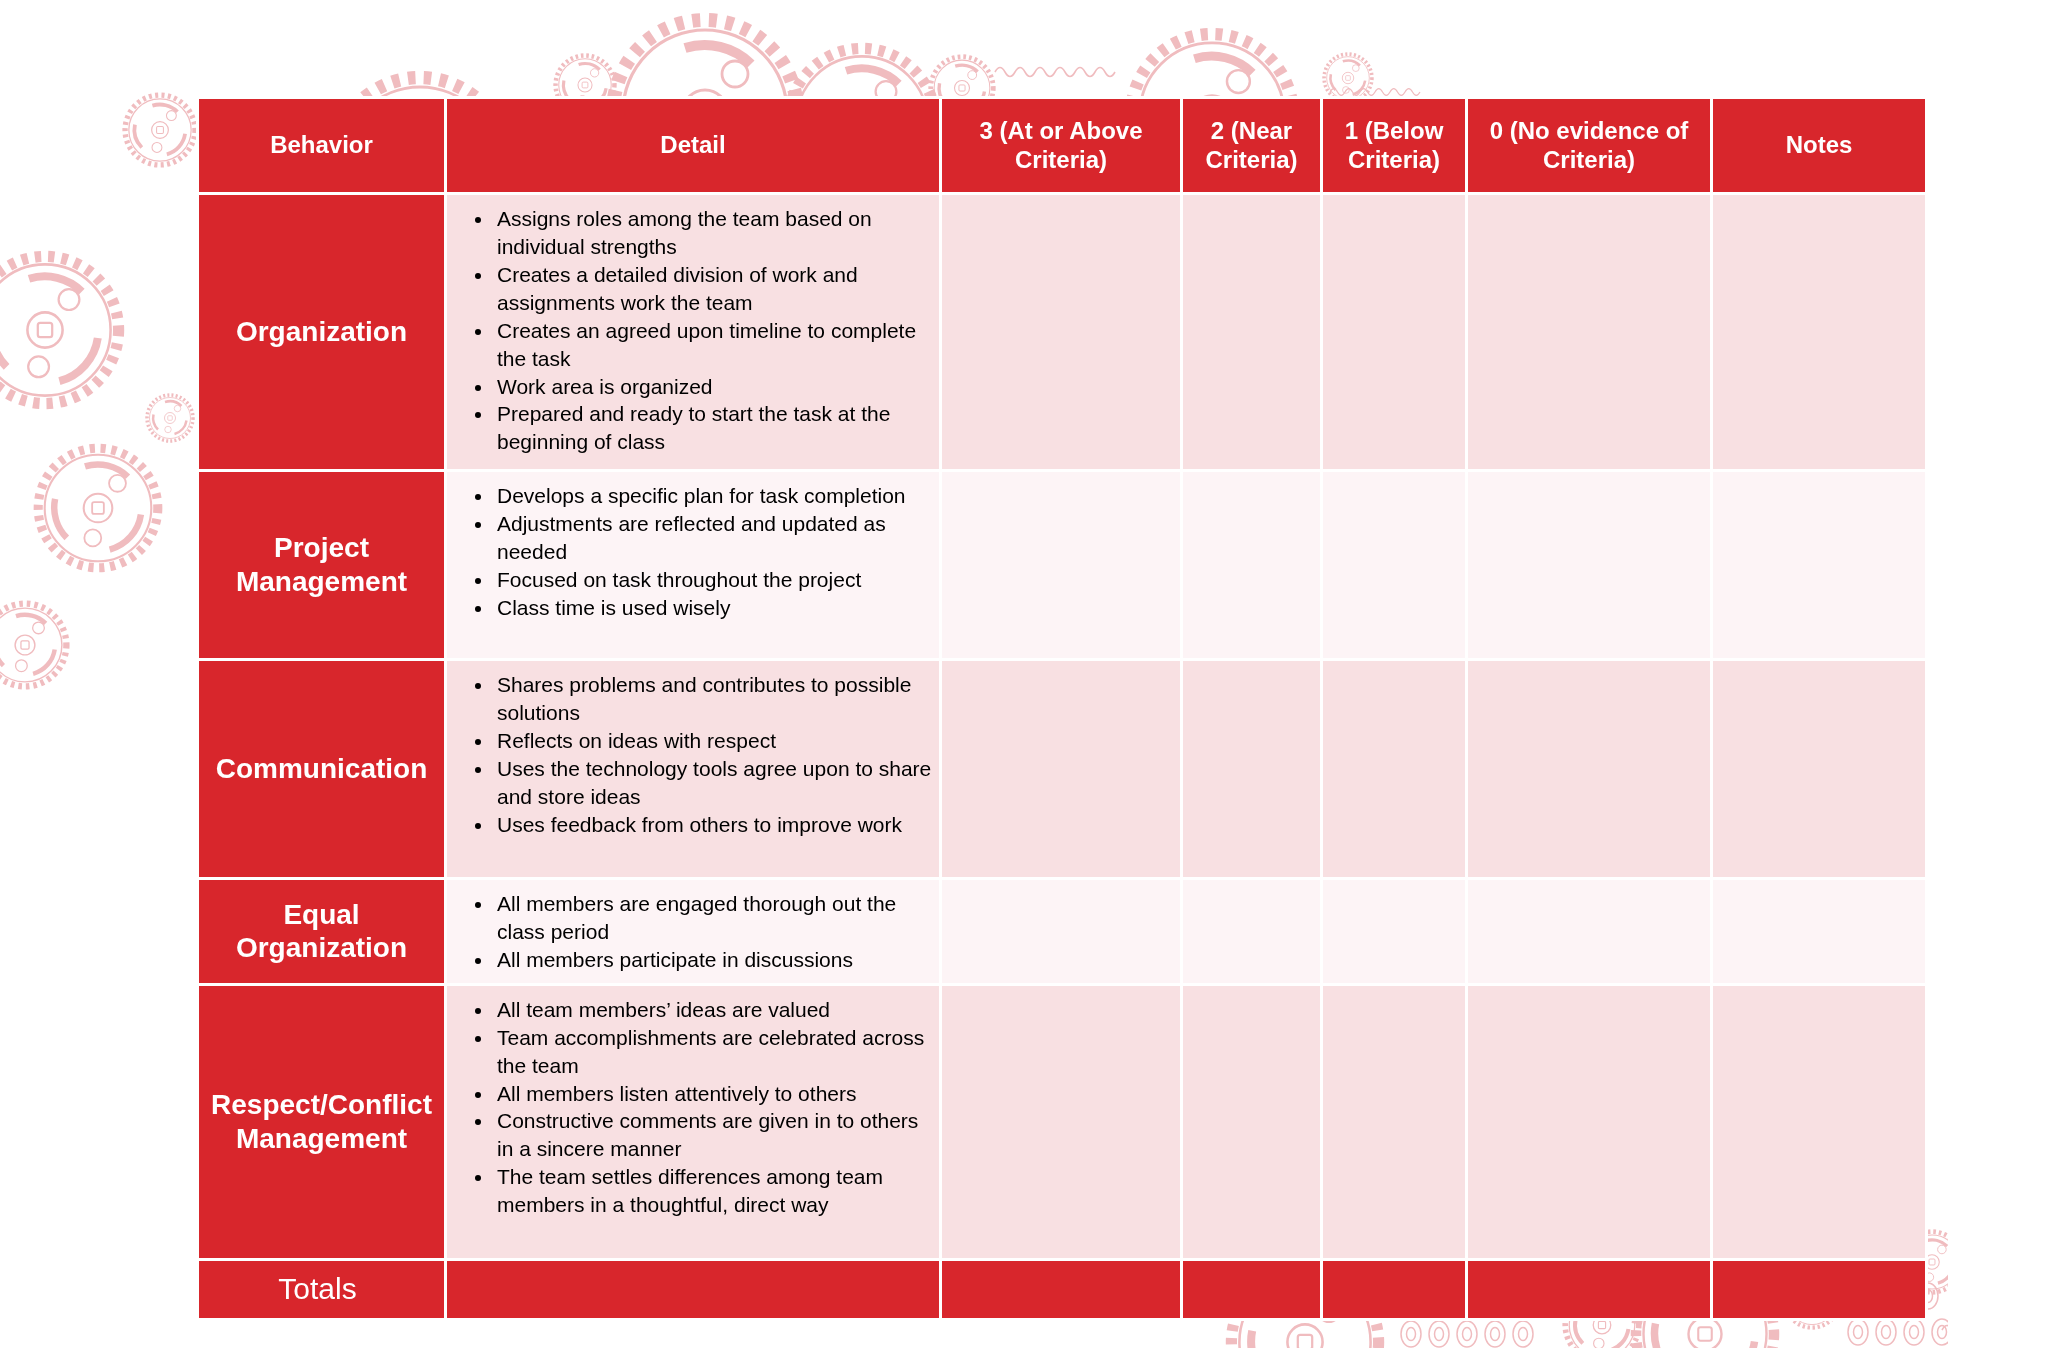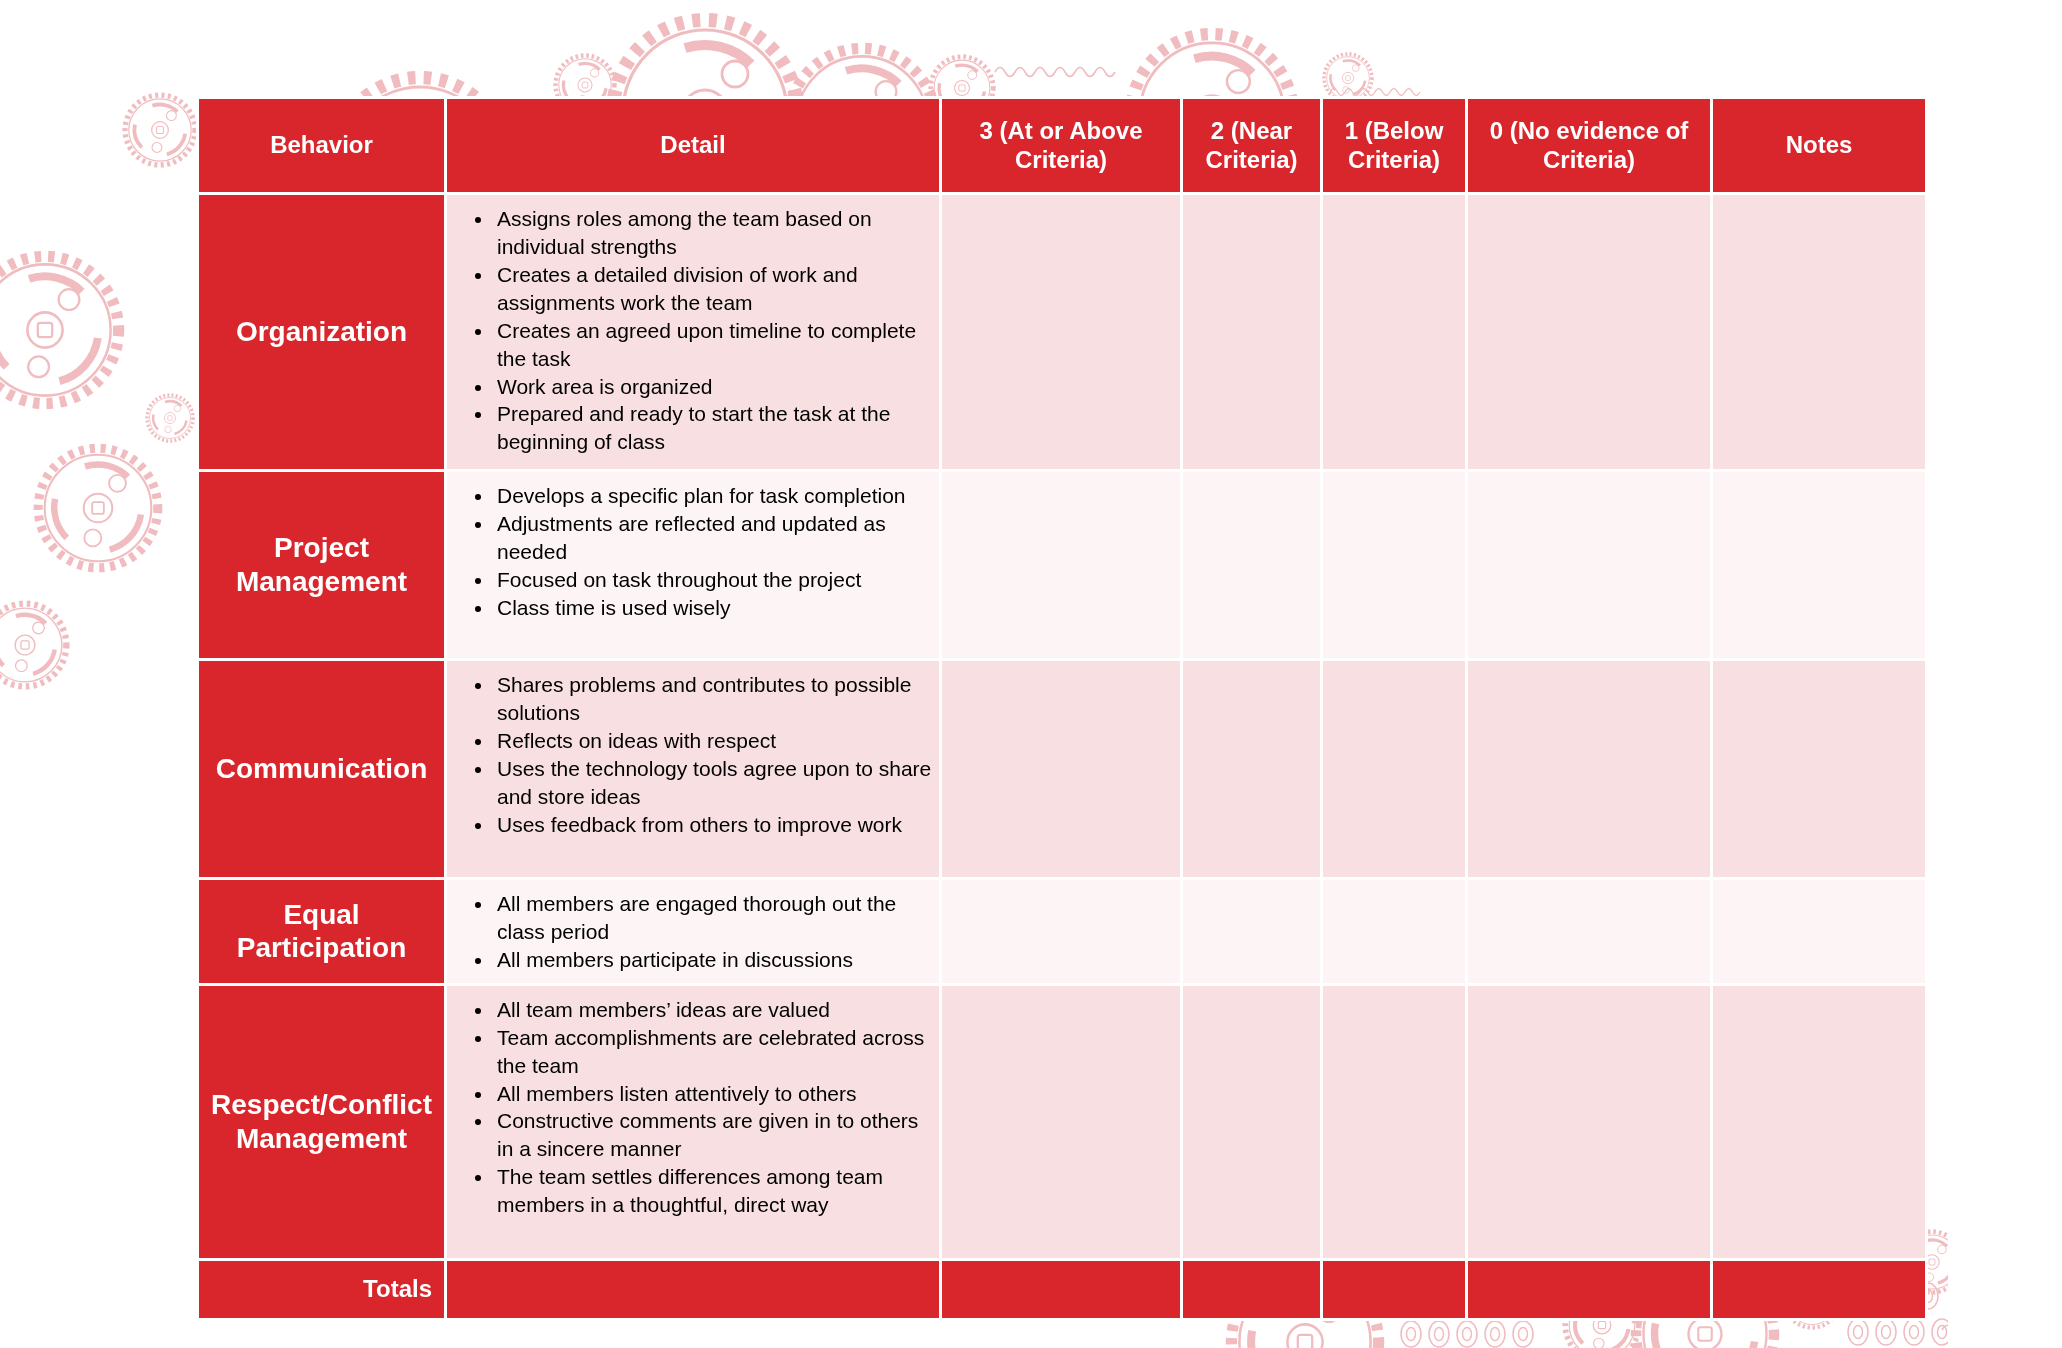--- a/index.html
+++ b/index.html
@@ -25,22 +25,22 @@
   .rubric tbody tr:nth-child(even) td{background:#fdf4f6;}
   .rubric tbody tr:nth-child(1){height:277px;}
   .rubric tbody tr:nth-child(2){height:189px;}
   .rubric tbody tr:nth-child(3){height:219px;}
   .rubric tbody tr:nth-child(4){height:104px;}
   .rubric tbody tr:nth-child(5){height:275px;}
   .rubric tbody td{vertical-align:top;}
   .rubric td.detail ul{margin:9px 0 8px 0;padding-left:46px;list-style:disc outside;}
   .rubric td.detail li{font-size:21px;line-height:1.33;color:#000;padding-left:3px;}
   .rubric tfoot tr{height:60px;}
-  .rubric tfoot th{background:#d8262c;color:#fff;font-size:24px;font-weight:bold;
-                   text-align:right;vertical-align:middle;padding:4px 12px 4px 4px;}
+  .rubric tfoot th{background:#d8262c;color:#fff;font-size:30px;font-weight:normal;
+                   vertical-align:middle;padding:4px 12px 4px 4px;}
   .rubric tfoot td{background:#d8262c;}
 </style>
 </head>
 <body>
 
 <div id="stage">
 
   <svg id="pattern" width="2062" height="1348" viewBox="0 0 2062 1348" aria-hidden="true">
     <defs>
       <g id="gear">
@@ -169,21 +169,21 @@
               <li>Uses feedback from others to improve work</li>
             </ul>
           </td>
           <td></td>
           <td></td>
           <td></td>
           <td></td>
           <td></td>
         </tr>
         <tr>
-          <th scope="row">Equal Participation</th>
+          <th scope="row">Equal Organization</th>
           <td class="detail">
             <ul>
               <li>All members are engaged thorough out the class period</li>
               <li>All members participate in discussions</li>
             </ul>
           </td>
           <td></td>
           <td></td>
           <td></td>
           <td></td>

